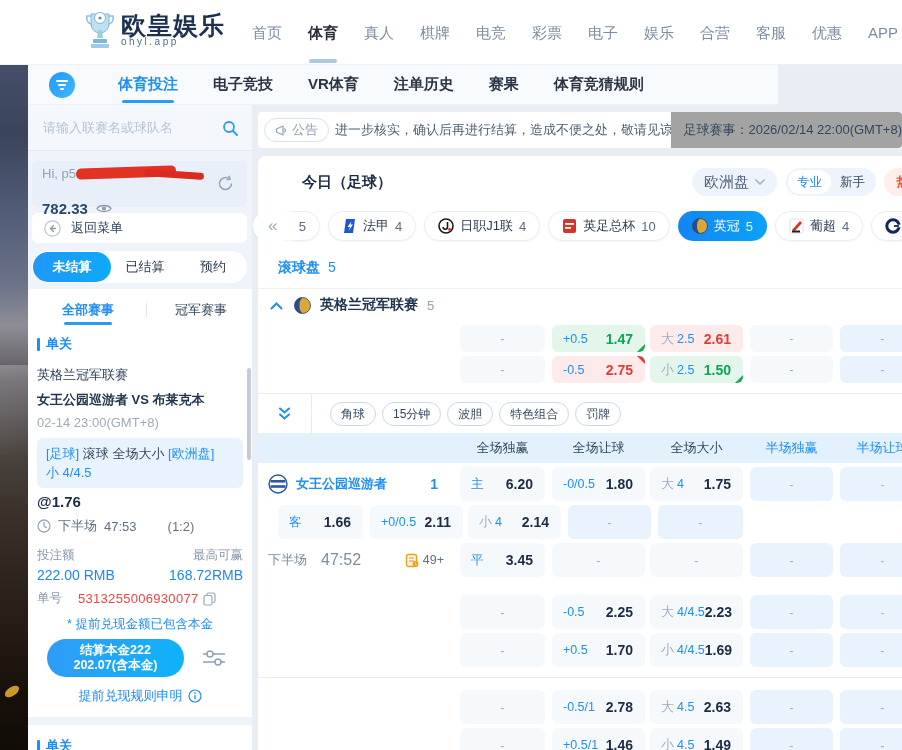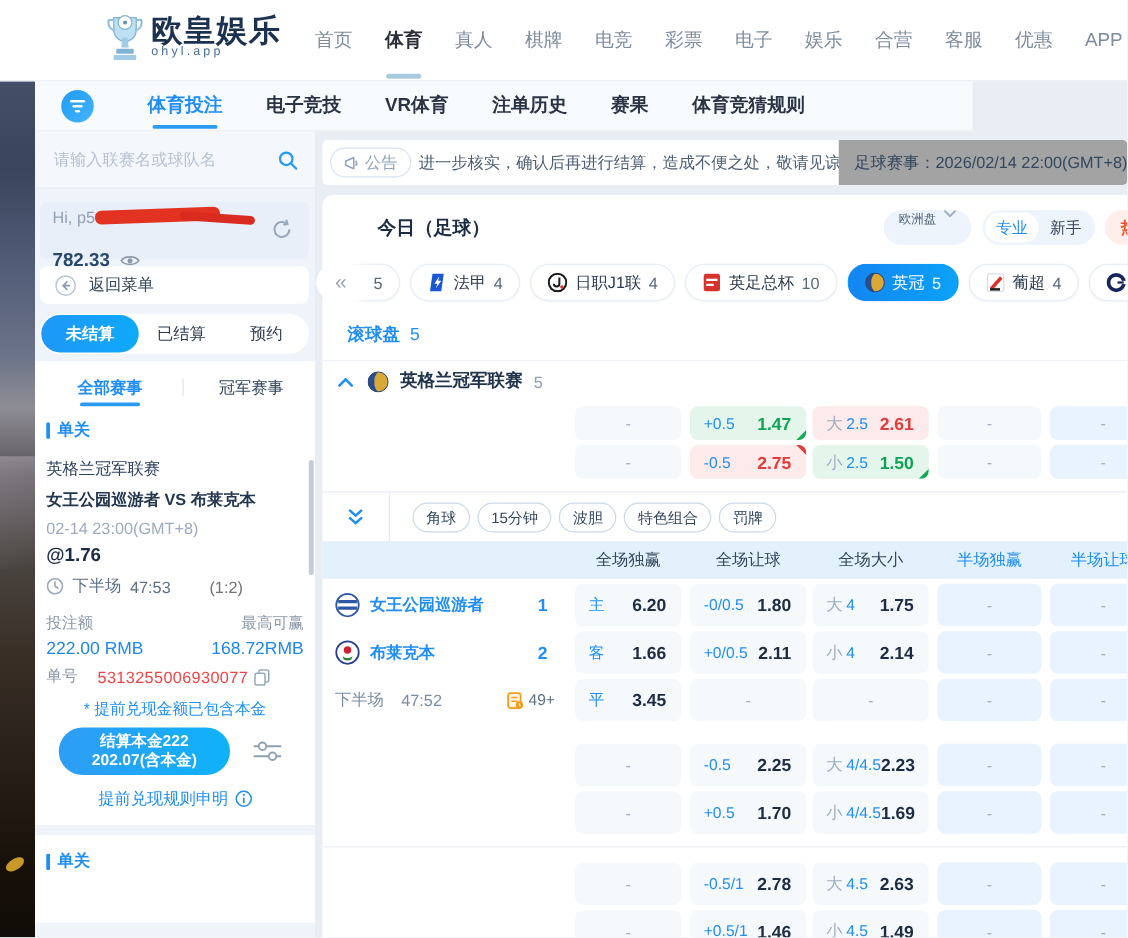--- a/index.html
+++ b/index.html
@@ -83,21 +83,21 @@
 
   
   .announce { position:absolute; left:258px; top:112px; width:644px; height:36px; background:#fff; border-radius:4px; display:flex; align-items:center; overflow:hidden; }
   .ann-pill { flex:none; margin-left:6px; height:24px; border:1px solid #d8e3f0; border-radius:13px; display:flex; align-items:center; gap:4px; padding:0 10px; color:#8fa3ba; font-size:13px; }
   .ann-text { margin-left:6px; font-size:13px; color:#4d5e73; white-space:nowrap; }
   .ann-right { position:absolute; right:0; top:0; height:36px; line-height:36px; padding-left:12px; background:#a3a3a3; font-size:13px; color:#33475e; white-space:nowrap; }
 
   .panel { position:absolute; left:258px; top:156px; width:672px; height:594px; background:#fff; border-radius:8px 0 0 0; }
   .panel-head { height:52px; display:flex; align-items:center; }
   .p-title { margin-left:44px; font-size:15px; font-weight:bold; color:#1c2c44; }
-  .hd-pill { margin-left:auto; height:28px; background:#eef4fb; border-radius:14px; display:flex; gap:6px; padding:0 12px; font-size:10px; color:#4d617b; cursor:pointer; }
+  .hd-pill { margin-left:auto; height:28px; background:#eef4fb; border-radius:14px; display:flex; align-items:center; gap:6px; padding:0 12px; font-size:15px; color:#4d617b; cursor:pointer; }
   .mode-group { margin-left:9px; height:28px; background:#eef4fb; border-radius:14px; display:flex; align-items:center; padding:2px; }
   .mode { padding:0 9px; font-size:12.5px; color:#33475e; line-height:24px; cursor:pointer; }
   .mode.active { background:#fff; border-radius:12px; color:#1f8ef5; }
   .hot-pill { margin-left:8px; margin-right:8px; height:28px; min-width:38px; background:#ffeeea; border-radius:14px; display:flex; align-items:center; justify-content:center; font-size:13px; color:#f0512d; font-weight:bold; cursor:pointer; }
 
   .tabs-row { position:relative; height:36px; }
   .tabs-strip { position:absolute; left:-6px; top:3px; display:flex; gap:8px; align-items:center; }
   .ltab { flex:none; height:30px; border-radius:15px; background:#fff; border:1px solid #e8eef6; box-shadow:0 1px 2px rgba(30,60,110,.05); display:flex; align-items:center; gap:6px; padding:0 13px; font-size:13px; color:#2b3a4e; cursor:pointer; white-space:nowrap; }
   .ltab .cnt { color:#5a6b80; }
   .ltab.first { width:68px; justify-content:flex-end; }
@@ -132,21 +132,21 @@
   .cell .dash { width:100%; text-align:center; color:#9fb0c2; }
   .corner { position:absolute; width:0; height:0; }
   .corner.br { right:0; bottom:0; border-left:8px solid transparent; border-bottom:8px solid #18a957; }
   .corner.tr { right:0; top:0; border-left:8px solid transparent; border-top:8px solid #e23b3b; }
   .prow .cell { height:27px; } .prow { margin-top:4px; }
   .mrow .cell, .arow .cell { height:34px; }
   .mrow { margin-top:4px; } .arow { margin-top:4px; }
   .team-name { margin-left:8px; font-size:13px; font-weight:bold; color:#1f8ef5; }
   .team-score { margin-left:auto; margin-right:12px; font-size:14px; font-weight:bold; color:#1f8ef5; }
   .stat-phase { font-size:13px; color:#7c8ca1; }
-  .stat-clock { margin-left:14px; font-size:13px; color:#7c8ca1; }
+  .stat-clock { margin-left:14px; font-size:16px; color:#7c8ca1; }
   .more-mk { margin-left:auto; margin-right:6px; display:flex; align-items:center; gap:3px; font-size:12.5px; color:#5f7186; }
 
   .submkt { margin-top:7px; border-top:1px solid #e9eef5; height:40px; display:flex; align-items:center; }
   .submkt-left { width:54px; height:40px; border-right:1px solid #e4ebf3; display:flex; align-items:center; justify-content:center; cursor:pointer; }
   .sm-pills { display:flex; gap:6px; margin-left:18px; }
   .sm-pill { height:24px; border:1px solid #ccd9e8; border-radius:12px; padding:0 10px; line-height:22px; font-size:12px; color:#33475e; background:#fff; cursor:pointer; white-space:nowrap; }
 
   .col-head { height:30px; background:#e3f1fd; display:flex; padding-left:10px; align-items:center; }
   .col-head .ch { font-size:13px; color:#33475e; text-align:center; }
   .col-head .ch.hl { color:#1f8ef5; }
@@ -274,20 +274,28 @@
 
       <div class="sec-label">
         <i></i>
           <span>单关</span>
       </div>
 
       <div class="bt-league">英格兰冠军联赛</div>
       <div class="bt-teams">女王公园巡游者 VS 布莱克本</div>
       <div class="bt-time">02-14 23:00(GMT+8)</div>
 
+      <div class="pick-box">
+        <div class="l1">
+          <span class="tag">[足球]</span>
+          <span>滚球 全场大小</span>
+          <span class="tag">[欧洲盘]</span>
+        </div>
+        <div class="l2">小 4/4.5</div>
+      </div>
       <div class="pick-odds">@1.76</div>
 
       <div class="live-row">
         <span>
           <svg width="14" height="14" viewBox="0 0 14 14">
               <circle cx="7" cy="7" r="6" fill="none" stroke="#9aa8ba" stroke-width="1.3"></circle>
               <path d="M7 3.5 V7 l2.4 1.6" fill="none" stroke="#9aa8ba" stroke-width="1.3" stroke-linecap="round"></path>
             </svg>
         </span>
         <span>下半场</span>
@@ -587,31 +595,20 @@
             <span class="odds">1.75</span>
           </div>
           <div class="cell c4 bg-blue">
             <span class="dash">-</span>
           </div>
           <div class="cell c5 bg-blue">
             <span class="dash">-</span>
           </div>
         </div>
         <div class="orow mrow">
-          <div class="tcol">
-            <span>
-              <svg width="20" height="20" viewBox="0 0 20 20">
-                <circle cx="10" cy="10" r="9" fill="#fff" stroke="#26408c" stroke-width="1.4"></circle>
-                <circle cx="10" cy="8" r="3" fill="#cc2231"></circle>
-                <path d="M6 13 q4 3 8 0 l-1 2.5 q-3 1.8 -6 0 z" fill="#2e7d32"></path>
-              </svg>
-            </span>
-            <span class="team-name">布莱克本</span>
-            <span class="team-score">2</span>
-          </div>
           <div class="cell c1">
             <span class="pre">客</span>
             <span class="odds">1.66</span>
           </div>
           <div class="cell c2">
             <span class="pre">+0/0.5</span>
             <span class="odds">2.11</span>
           </div>
           <div class="cell c3">
             <span class="side">小</span>

